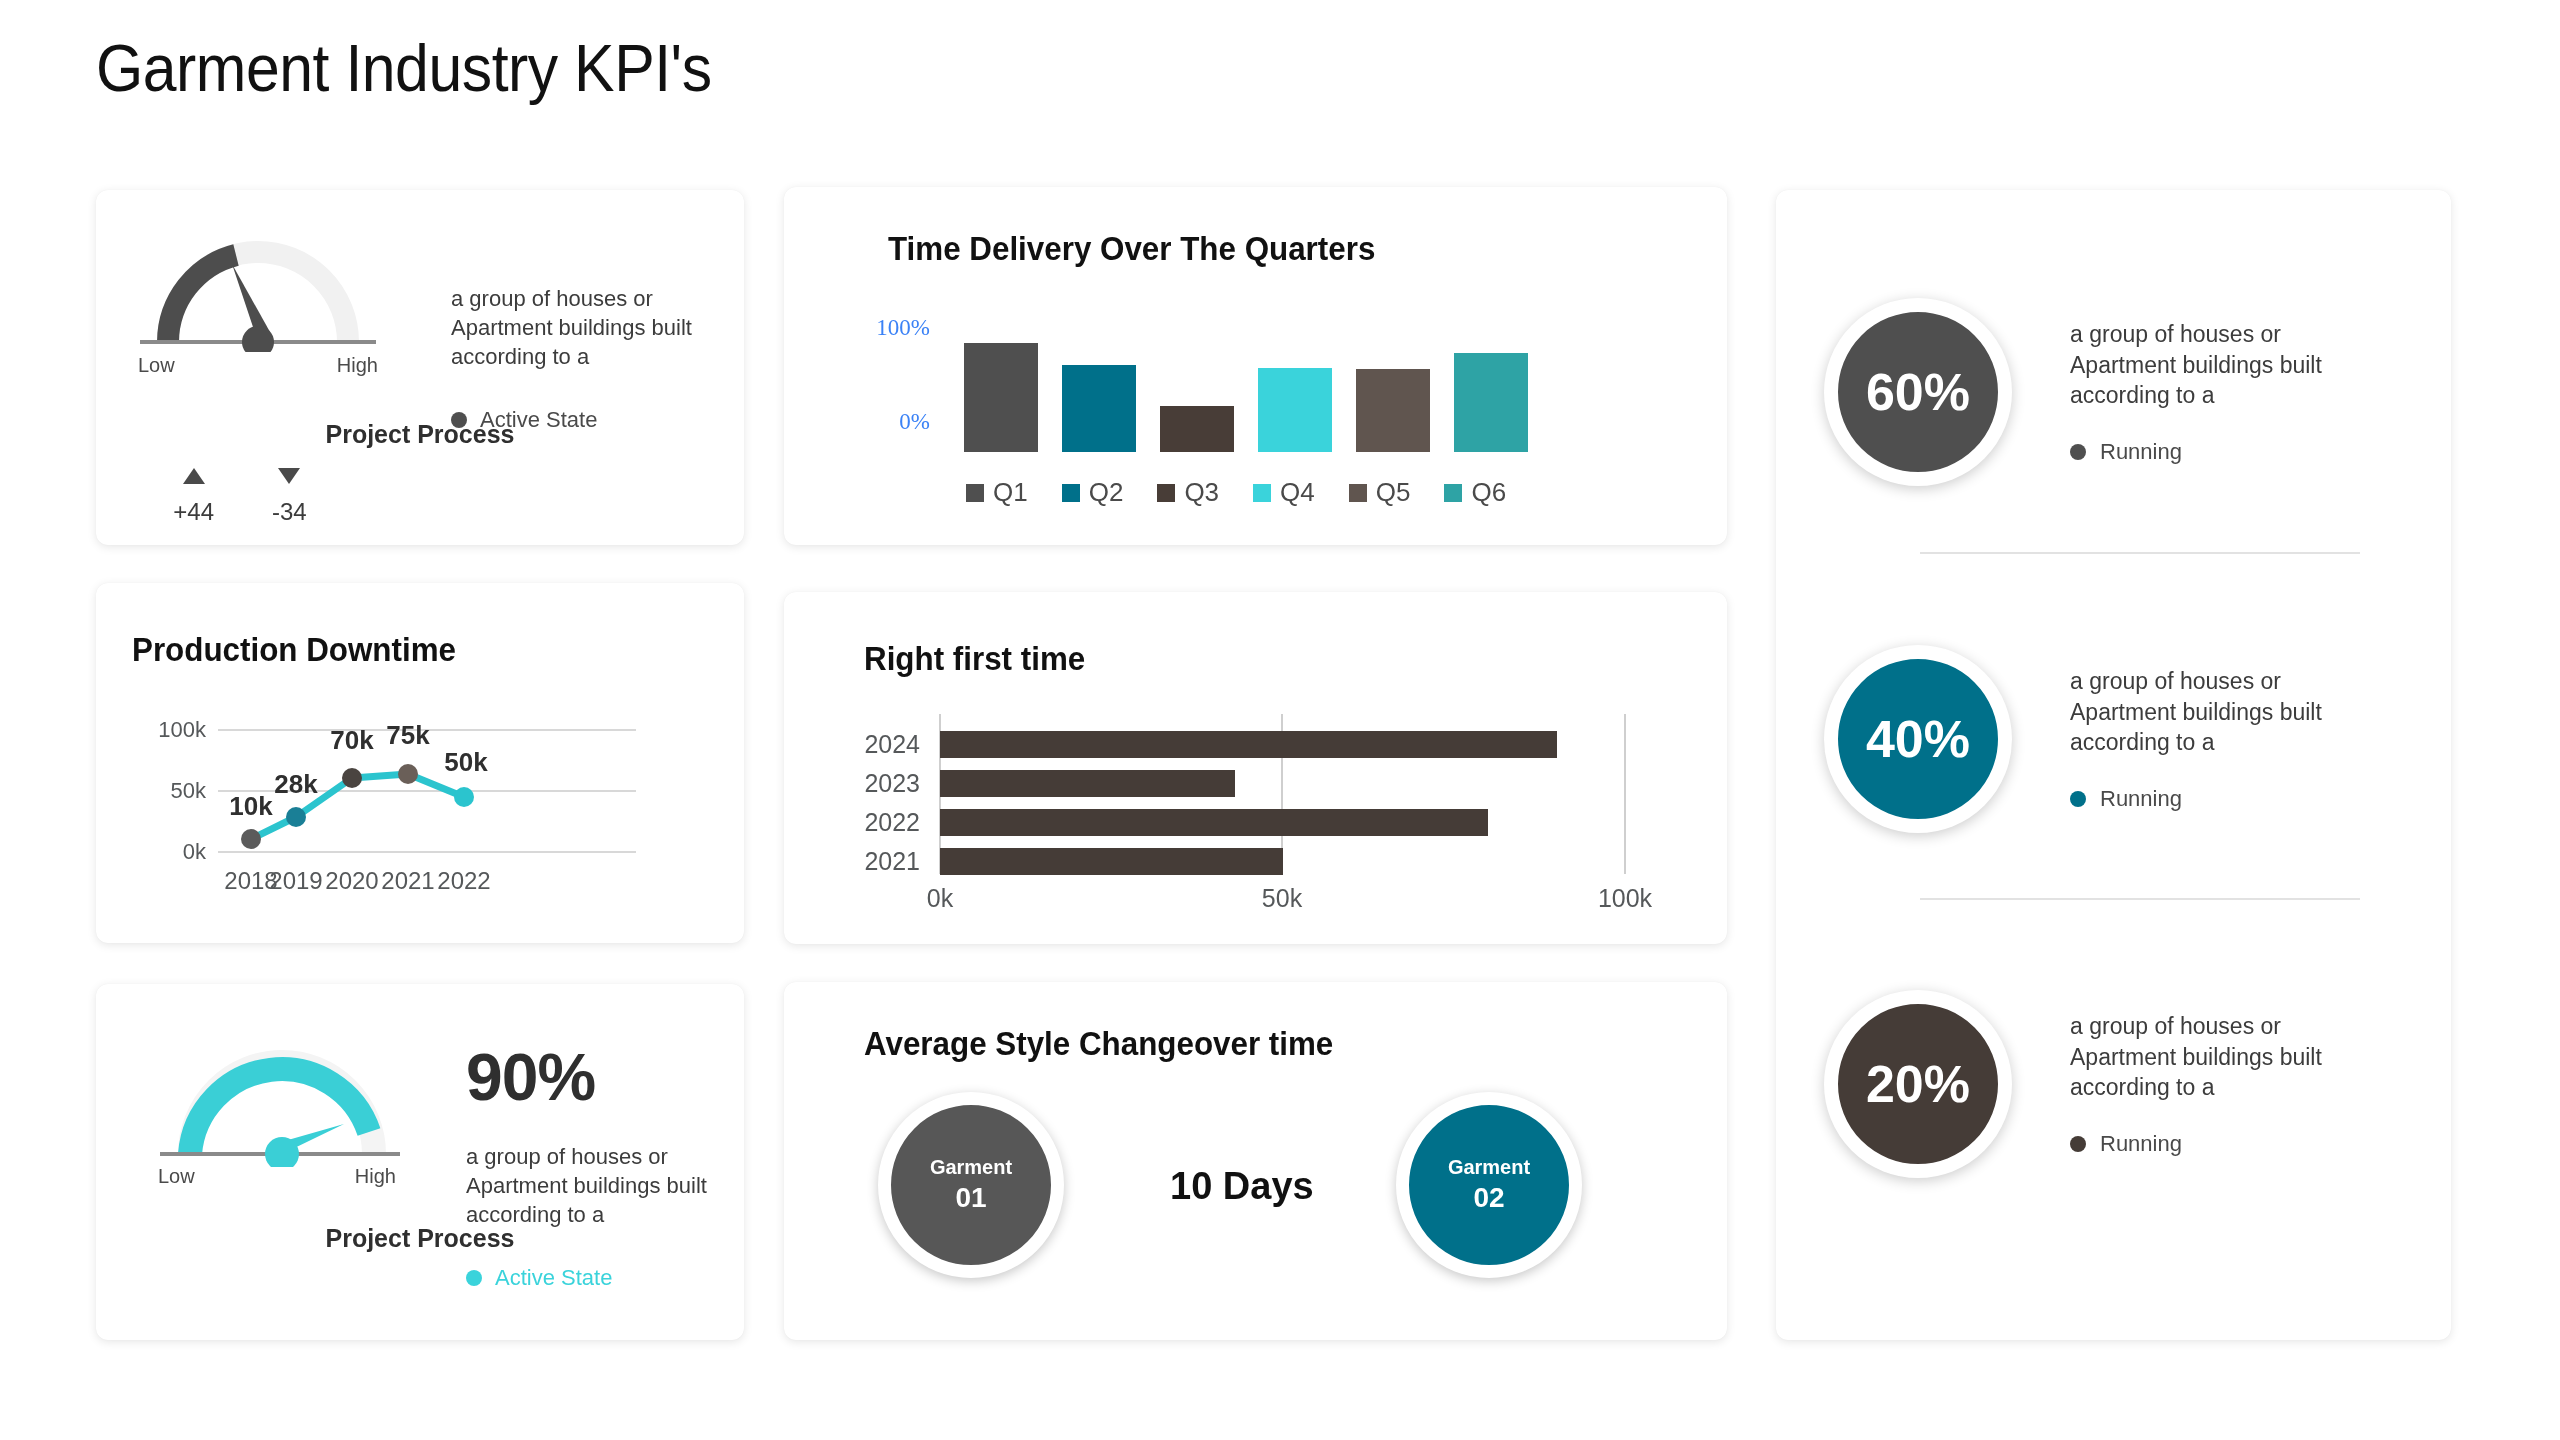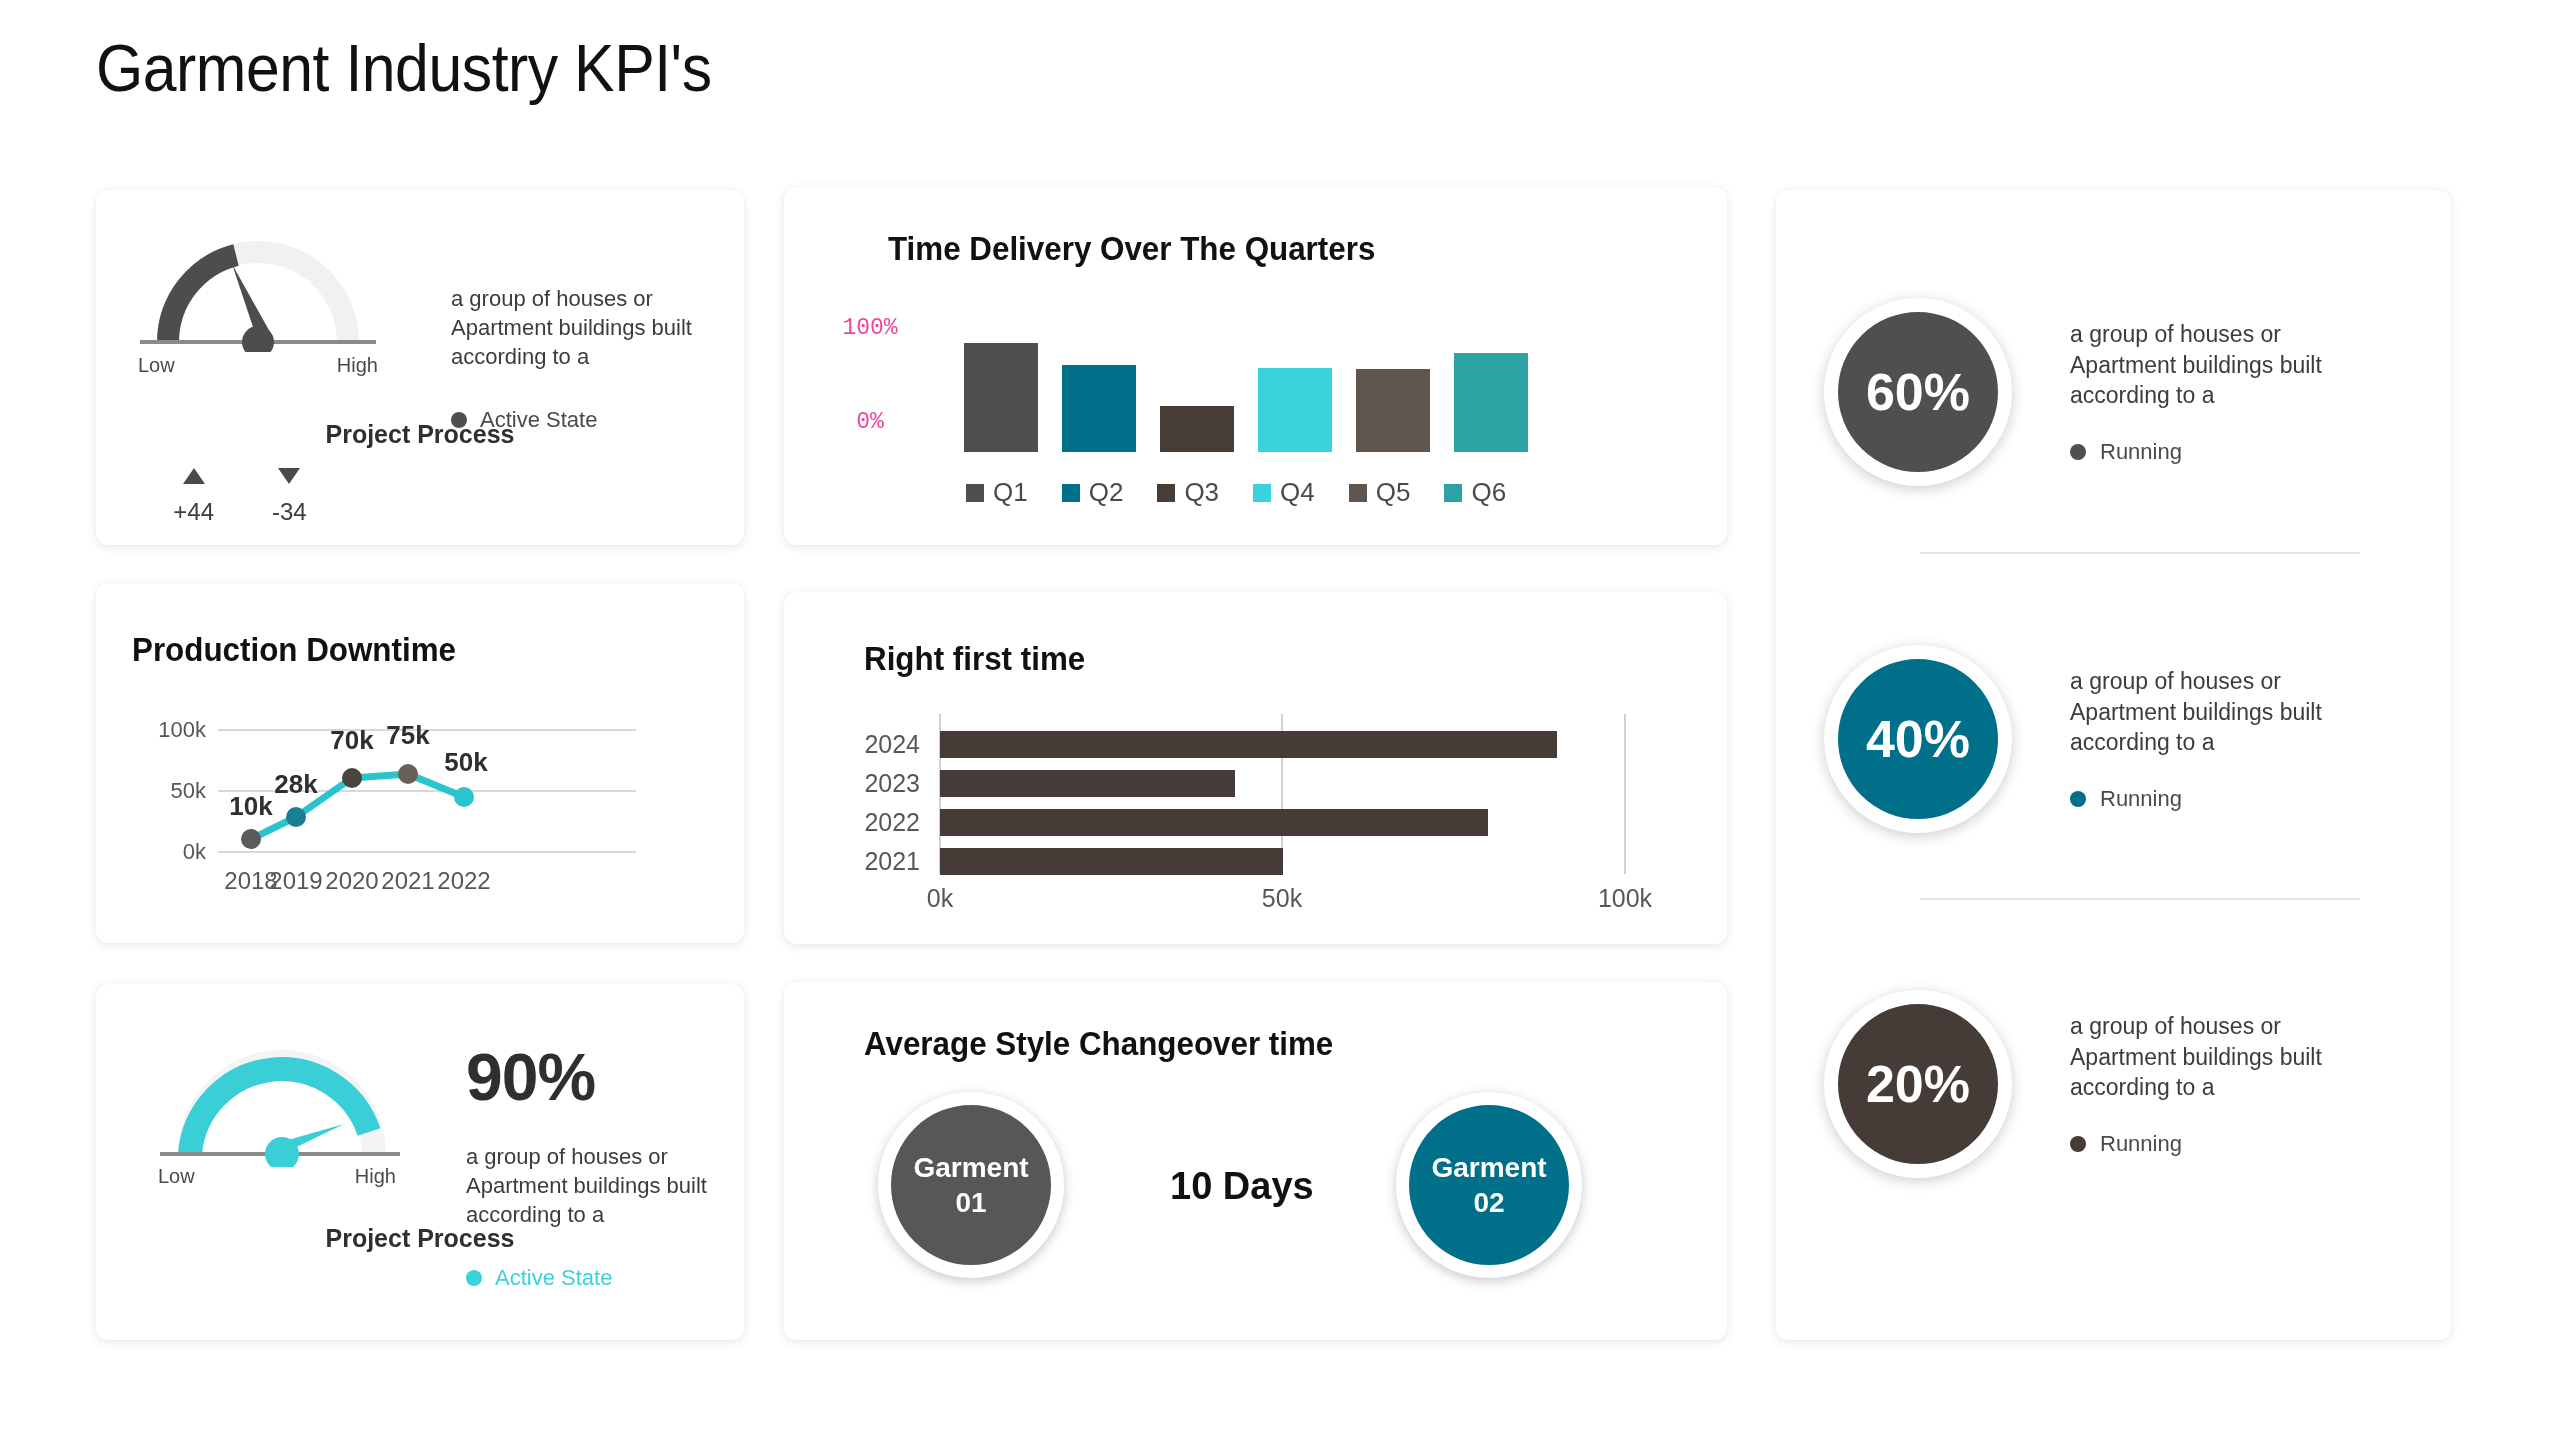--- a/index.html
+++ b/index.html
@@ -79,22 +79,22 @@
   .delta { display:flex; align-items:center; gap:14px;flex-direction:column; }
   .tri-up {
     width:0;height:0;border-left:11px solid transparent;border-right:11px solid transparent;
     border-bottom:16px solid #4a4a4a;
   }
   .tri-down {
     width:0;height:0;border-left:11px solid transparent;border-right:11px solid transparent;
     border-top:16px solid #4a4a4a;
   }
   .bars-ylab {
-    position:absolute; font-size:23px; color:#ec4899; text-align:center;
-    font-family:Liberation Mono, monospace;
+    position:absolute; font-size:23px; color:#3b82f6; text-align:right;
+    font-family:Liberation Serif, serif;
   }
   .bars-row { position:absolute; display:flex; align-items:flex-end; gap:24px; }
   .bar { width:74px; }
   .bars-legend {
     position:absolute; display:flex; align-items:center; gap:34px;
   }
   .lg-item { display:flex; align-items:center; gap:9px; }
   .lg-sq { width:18px; height:18px; }
   .lg-txt {
     font-size:26px; color:#4a4a4a;
@@ -133,21 +133,21 @@
   }
 
   
   .gbubble {
     position:absolute; border-radius:50%;
     display:flex; flex-direction:column; align-items:center; justify-content:center;
     color:#fff; border:13px solid #fff;
     box-shadow: 0 3px 12px rgba(0,0,0,0.22);
     font-family:"Liberation Sans Narrow","Liberation Sans",sans-serif;
   }
-  .gb-l1 { font-size:28px; font-weight:700; line-height:1.25; }
+  .gb-l1 { font-size:20px; font-weight:700; line-height:1.25; }
   .gb-l2 { font-size:28px; font-weight:700; line-height:1.25; }
   .days-text {
     position:absolute; font-size:38px; font-weight:700; color:#111;
     font-family:"Liberation Sans Narrow","Liberation Sans",sans-serif;
     white-space:nowrap;
   }
 
   
   .stat-row { position:absolute; display:flex; align-items:center; }
   .stat-circle {

